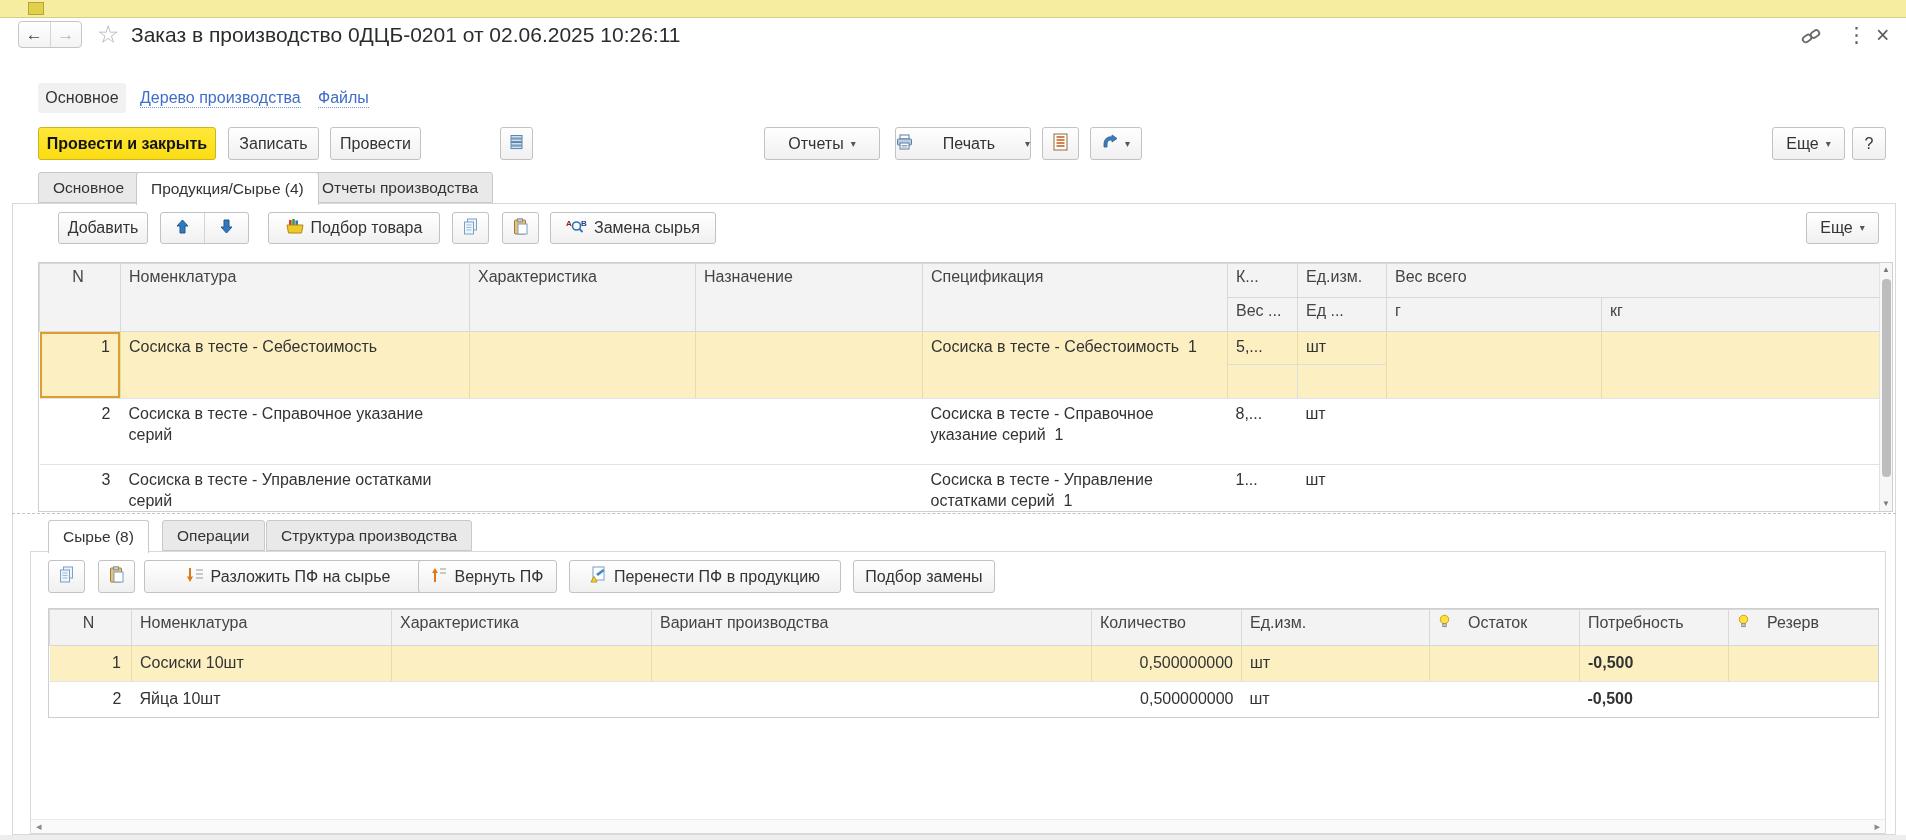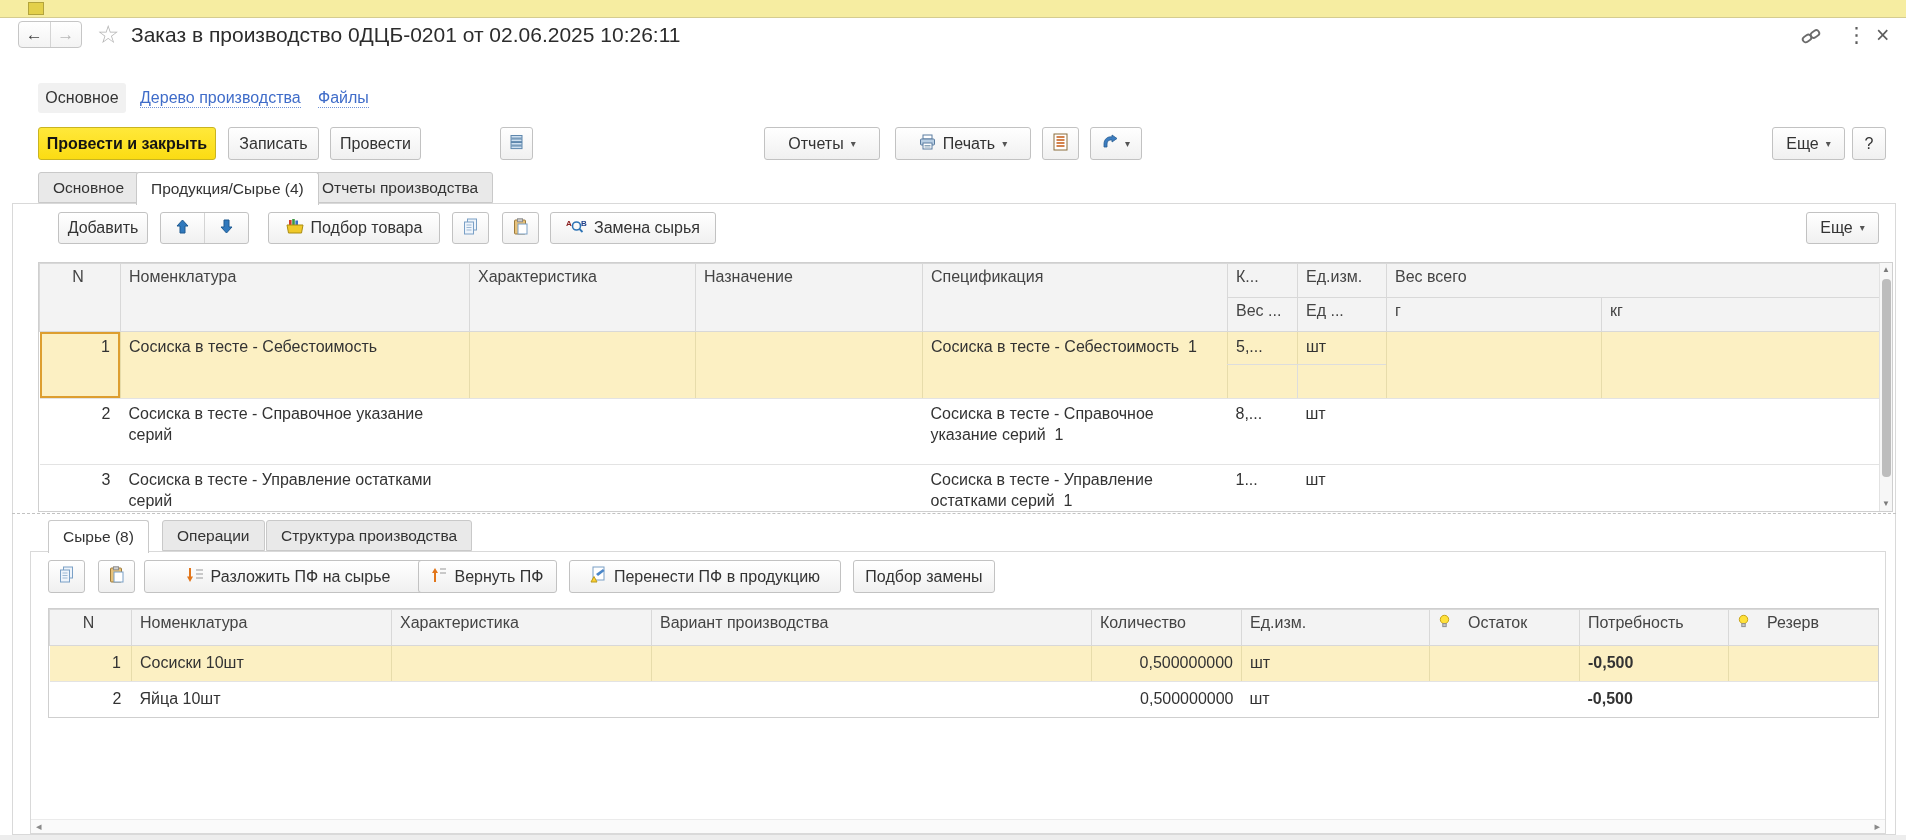--- a/index.html
+++ b/index.html
@@ -92,21 +92,21 @@
         <rect x="1" y="8.5" width="11" height="2.6"></rect>
             <rect x="1" y="12" width="11" height="2.6"></rect>
           </g>
         </svg>
     </span>
   </div>
   <div class="btn" style="left:764px;top:127px;width:116px;">
     <span>Отчеты</span>
     <span class="caret">▾</span>
   </div>
-  <div class="btn" style="left:895px;top:127px;width:136px;">
+  <div class="btn" style="left:895px;top:127px;width:136px;justify-content:space-between;">
     <span>
       <svg width="17" height="16" viewBox="0 0 17 16">
           <rect x="4" y="1" width="9" height="4" fill="#fff" stroke="#5b7da0"></rect>
       <rect x="1.5" y="5" width="14" height="6" rx="1" fill="#b9cfe4" stroke="#5b7da0"></rect>
       <rect x="4" y="9" width="9" height="6" fill="#fff" stroke="#5b7da0"></rect>
       <line x1="5.5" y1="11.5" x2="11.5" y2="11.5" stroke="#8aa4b8"></line>
           <line x1="5.5" y1="13" x2="11.5" y2="13" stroke="#8aa4b8"></line>
         </svg>
     </span>
     <span>Печать</span>

